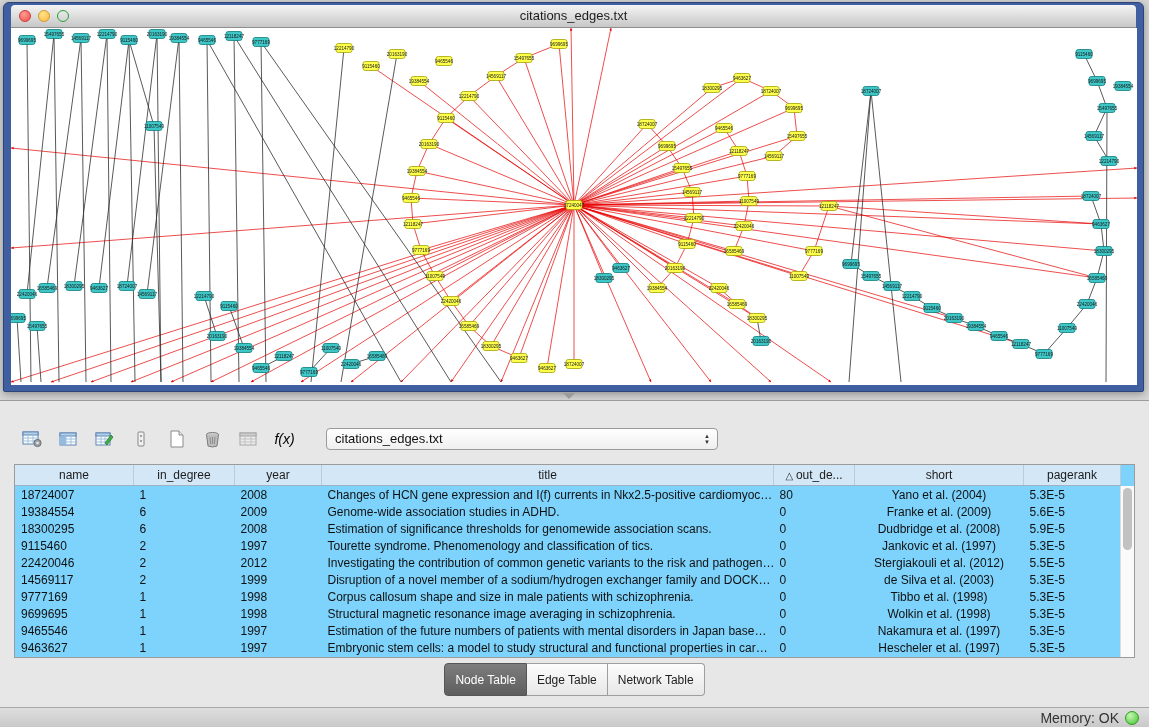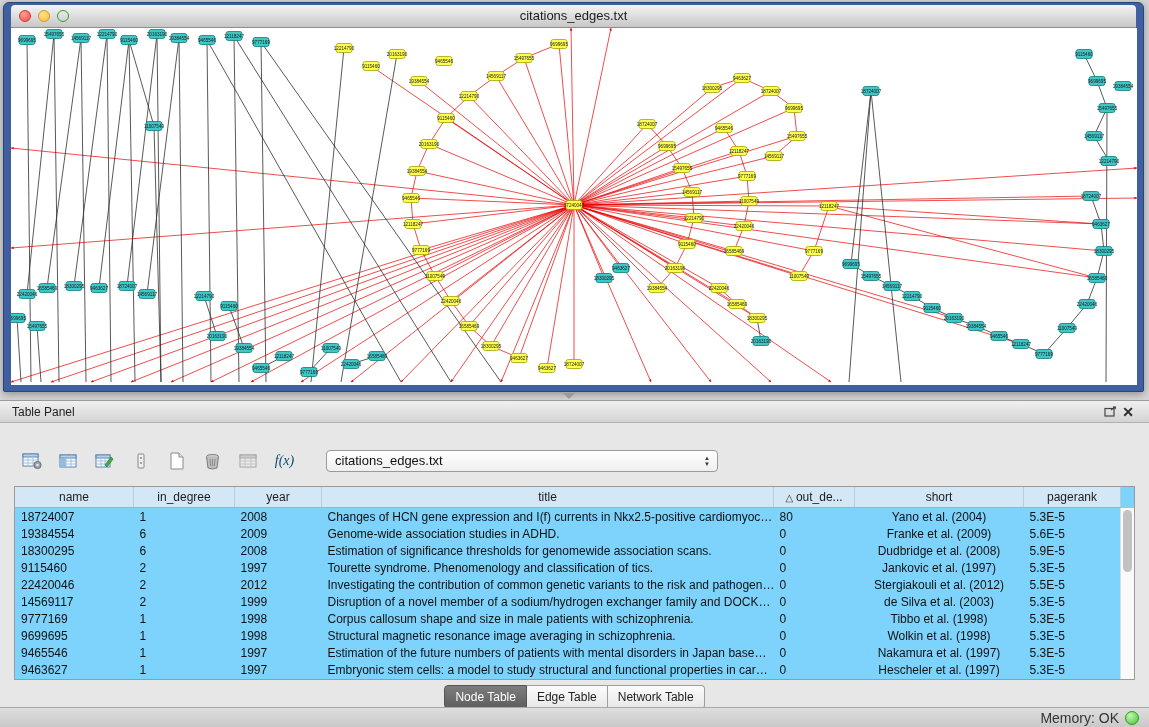--- a/index.html
+++ b/index.html
@@ -31,42 +31,42 @@
     border-bottom:1px solid #b0b0b0;display:flex;align-items:center;
     padding:0 12px;font-size:12px;color:#222;}
   .panel-header .ph-title{flex:1;}
   .ph-btn{display:flex;align-items:center;justify-content:center;width:18px;height:16px;cursor:default;}
   .ph-close{font-size:14px;font-weight:bold;color:#2b2b2b;line-height:16px;}
 
   .panel-body{position:relative;height:285px;}
   .toolbar{display:flex;align-items:center;gap:7px;padding:24px 0 0 18px;}
   .tool-btn{width:29px;height:27px;display:flex;align-items:center;justify-content:center;
     border-radius:4px;background:transparent;border:none;padding:0;}
-  .fx{font-family:Liberation Serif, serif;font-style:italic;font-size:14px;color:#0c4a6e;}
+  .fx{font-family:Liberation Sans, sans-serif;font-style:italic;font-size:14px;color:#000000;}
   .combo{margin-left:20px;width:392px;height:22px;background:linear-gradient(#ffffff,#efefef);
     border:1px solid #9a9a9a;border-radius:4px;display:flex;align-items:center;
     font-size:13px;color:#111;padding:0 4px 0 8px;box-sizing:border-box;}
   .combo-text{flex:1;}
   .combo-arrows{display:flex;flex-direction:column;align-items:center;line-height:6px;
     font-size:6px;color:#333;padding:0 3px;}
 
   .table-wrap{position:absolute;left:14px;right:14px;top:63px;height:192px;
     background:#7dd3fc;border:1px solid #9b9b9b;overflow:hidden;}
   table.data{border-collapse:collapse;table-layout:fixed;width:calc(100% - 13px);}
   table.data th{background:#d4e7f6;border-right:1px solid #b7cddd;border-bottom:1px solid #9db3c4;
     font-weight:normal;font-size:12px;height:20px;padding:0 4px;color:#1c1c1c;
     overflow:hidden;white-space:nowrap;text-align:center;}
   table.data td{font-size:12px;height:17px;padding:0 6px;white-space:nowrap;overflow:hidden;
     color:#111;border:none;}
   .sort-icon{font-size:10px;color:#333;}
   .vscroll{position:absolute;top:21px;right:0;bottom:0;width:13px;background:#fafafa;border-left:1px solid #dcdcdc;}
   .vthumb{position:absolute;top:2px;left:2px;width:9px;height:62px;background:#c2c2c2;border-radius:5px;}
 
   .tabbar{position:absolute;top:262px;left:0;right:0;display:flex;justify-content:center;}
-  .tab{height:24px;line-height:18px;padding:0 10px;font-size:12px;color:#222;
+  .tab{height:33px;line-height:18px;padding:0 10px;font-size:12px;color:#222;
     background:linear-gradient(#fcfcfc,#e7e7e7);border:1px solid #9e9e9e;border-left:none;
     font-family:"Liberation Sans",sans-serif;}
   .tab:first-child{border-left:1px solid #9e9e9e;border-radius:4px 0 0 4px;}
   .tab:last-child{border-radius:0 4px 4px 0;}
   .tab.selected{background:linear-gradient(#7d7d7d,#5e5e5e);color:#fff;border-color:#565656;}
 
   .statusbar{position:absolute;left:0;bottom:0;width:1149px;height:20px;
     background:linear-gradient(#dedede,#c9c9c9);border-top:1px solid #a8a8a8;
     display:flex;align-items:center;justify-content:flex-end;padding:0 10px;
     box-sizing:border-box;font-size:14px;color:#333;}
@@ -677,30 +677,20 @@
           <rect x="1104" y="53.5" width="16" height="9" rx="2.2" fill="#3fc6c6" stroke="#0e7d7d" stroke-width="0.8"></rect>
           <text x="1112" y="59.6" text-anchor="middle" font-size="4.6" fill="#1a1a1a">19384554</text>
         </g>
       </svg>
   </div>
 </div>
 
 <div class="splitter"></div>
 
 <div class="table-panel">
-  <div class="panel-header">
-    <span class="ph-title">Table Panel</span>
-    <span class="ph-btn">
-      <svg width="13" height="11" viewBox="0 0 13 11">
-        <rect x="1" y="2.5" width="9" height="7.5" fill="none" stroke="#444" stroke-width="1.2"></rect>
-        <path d="M7 4 L11.5 0.8 M11.5 0.8 L9 1 M11.5 0.8 L11.2 3.2" stroke="#444" stroke-width="1.1" fill="none"></path>
-      </svg>
-    </span>
-    <span class="ph-btn ph-close">✕</span>
-  </div>
 
   <div class="panel-body">
     <div class="toolbar">
       <button class="tool-btn">
         <svg width="21" height="18" viewBox="0 0 21 18">
           <rect x="1" y="2" width="15" height="12" fill="#fff" stroke="#5b84b1"></rect>
           <rect x="1" y="2" width="15" height="3" fill="#b9d4ec" stroke="#5b84b1"></rect>
           <path d="M1 8h15 M1 11h15 M6 2v12 M11 2v12" stroke="#9cc0e0" fill="none"></path>
           <circle cx="15.5" cy="13" r="3.6" fill="#9aa0a6" stroke="#6b7075"></circle>
           <circle cx="15.5" cy="13" r="1.3" fill="#e8e8e8"></circle>

